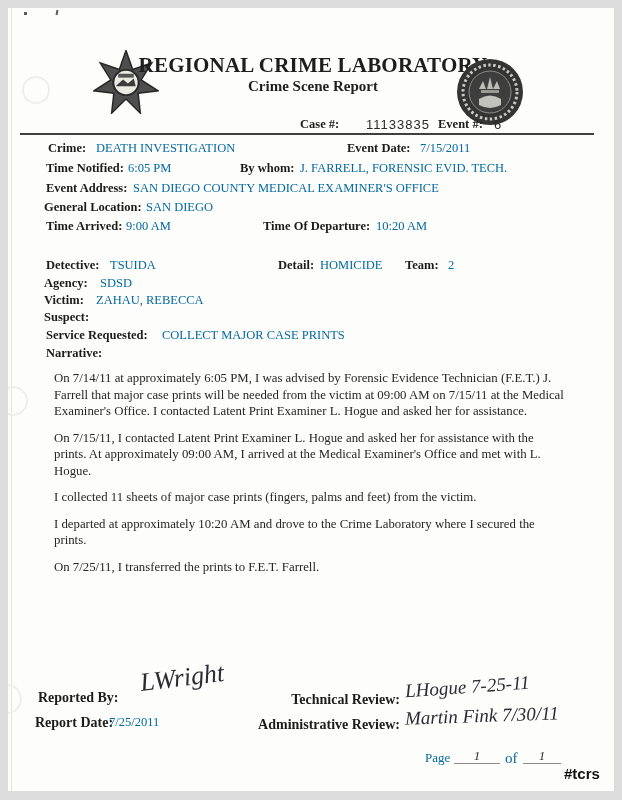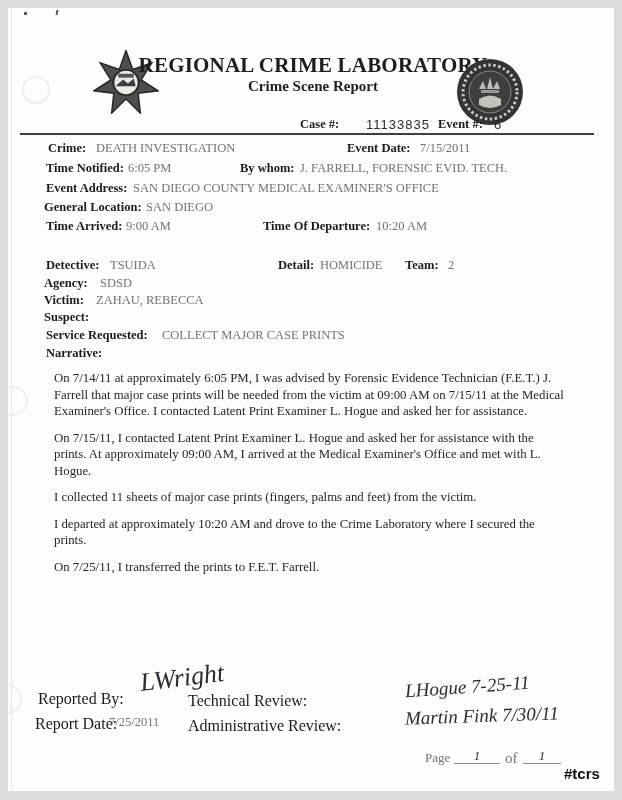--- a/index.html
+++ b/index.html
@@ -13,37 +13,37 @@
   .artifact { position:absolute; background:#5a5a5a; }
 
   
   .title-block { position:absolute; left:120px; top:47px; width:370px; text-align:center; color:#1e1e1e; }
   .title1 { font-size:15px; font-weight:bold; line-height:20px; }
   .title2 { font-size:21px; font-weight:bold; line-height:21px; letter-spacing:0.2px; }
   .title3 { font-size:15px; font-weight:bold; line-height:20px; }
 
   .abs { position:absolute; white-space:nowrap; }
   .lab { font-weight:bold; font-size:12.5px; color:#1c1c1c; }
-  .val { font-size:12.5px; color:#737373; }
+  .val { font-size:12.5px; color:#0369a1; }
   .mono-num { font-family:"Liberation Sans", sans-serif; font-size:13px; letter-spacing:1px; color:#2a2a2a; }
 
   .rule { position:absolute; left:12px; top:125px; width:574px; height:2px; background:#3f3f3f; }
 
   .row { position:absolute; left:0; width:100%; height:16px; }
 
   .narrative { position:absolute; left:46px; top:362px; width:514px; font-size:12.8px; line-height:16.5px; color:#262626; }
   .narrative p { margin:0 0 10px 0; }
 
   
-  .flab { font-weight:normal; font-size:16px; color:#1c1c1c; }
+  .flab { font-weight:bold; font-size:14px; color:#1c1c1c; }
   .sig { font-style:italic; color:#2b2b33; white-space:nowrap; }
   .sig1 { font-size:26px; transform:rotate(-7deg); }
   .sig2 { font-size:19px; transform:rotate(-4deg); }
   .sig3 { font-size:19px; transform:rotate(-2deg); }
-  .right-align { text-align:left; }
+  .right-align { text-align:right; }
   .pg-underline { position:absolute; border-bottom:1.5px solid #8a8a86; text-align:center; height:15px; font-style:italic; font-size:13px; color:#333; }
   .hashtag { font-family:"Liberation Sans", sans-serif; font-weight:bold; font-size:15px; color:#111; }
 </style>
 </head>
 <body>
 
 <div class="page">
   <div class="edge-line"></div>
 
   <div class="artifact" style="left:16px; top:4px; width:3px; height:3px;"></div>

